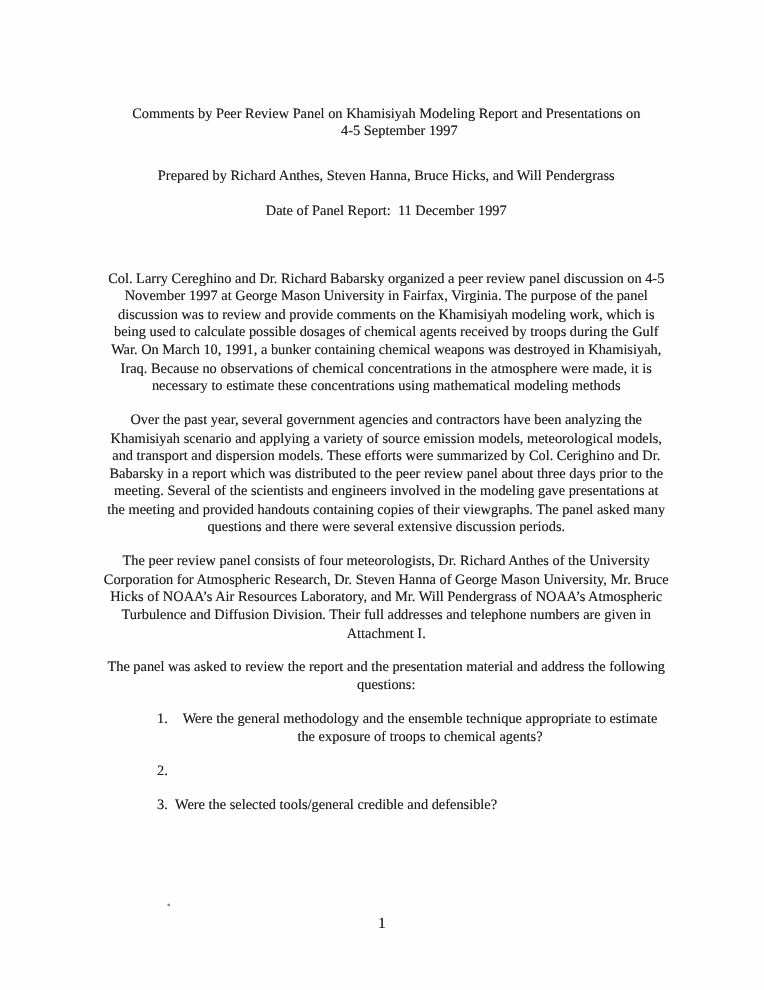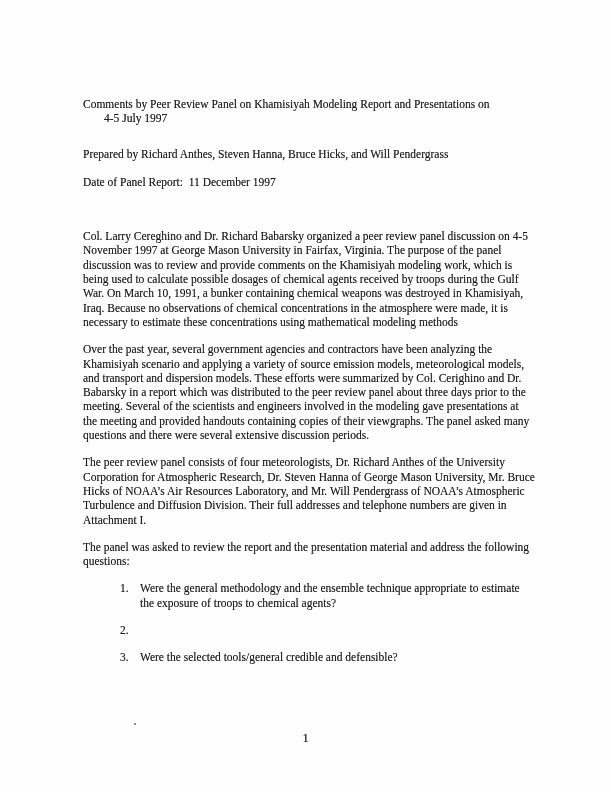--- a/index.html
+++ b/index.html
@@ -13,24 +13,25 @@
     background: #fefefe;
     color: #1c1c1c;
     font-family: "Liberation Serif", "DejaVu Serif", serif;
     overflow: hidden;
     text-shadow: 0 0 0.5px rgba(40,40,40,0.55); 
   }
 
   .content {
     position: absolute;
     left: 83px;
-    top: 97px;
+    top: 84px;
     width: 452px;
     font-size: 11.5px;
     line-height: 14.3px;
+    text-align: center;
   }
 
   .doc-title { margin: 0 0 21px 0; }
   .doc-title .t2 { margin-left: 21px; }
 
   .prepared { margin: 0 0 14px 0; }
 
   .date {
     margin: 0 0 40px 0;
     white-space: pre-wrap; 
@@ -66,21 +67,21 @@
   }
 </style>
 </head>
 <body>
 
 <div class="page">
   <div class="content">
 
     <div class="doc-title">
       <div class="t1">Comments by Peer Review Panel on Khamisiyah Modeling Report and Presentations on</div>
-      <div class="t2">4-5 July 1997</div>
+      <div class="t2">4-5 September 1997</div>
     </div>
 
     <p class="prepared">Prepared by Richard Anthes, Steven Hanna, Bruce Hicks, and Will Pendergrass</p>
 
     <p class="date">Date of Panel Report:  11 December 1997</p>
 
 
     <p class="para">Col. Larry Cereghino and Dr. Richard Babarsky organized a peer review panel discussion on 4-5 November 1997 at George Mason University in Fairfax, Virginia.  The purpose of the panel discussion was to review and provide comments on the Khamisiyah modeling work, which is being used to calculate possible dosages of chemical agents received by troops during the Gulf War.  On March 10, 1991, a bunker containing chemical weapons was destroyed in Khamisiyah, Iraq.  Because no observations of chemical concentrations in the atmosphere were made, it is necessary to estimate these concentrations using mathematical modeling methods</p>
 
     <p class="para">Over the past year, several government agencies and contractors have been analyzing the Khamisiyah scenario and applying a variety of source emission models, meteorological models, and transport and dispersion models.  These efforts were summarized by Col. Cerighino and Dr. Babarsky in a report which was distributed to the peer review panel about three days prior to the meeting.  Several of the scientists and engineers involved in the modeling gave presentations at the meeting and provided handouts containing copies of their viewgraphs.  The panel asked many questions and there were several extensive discussion periods.</p>

